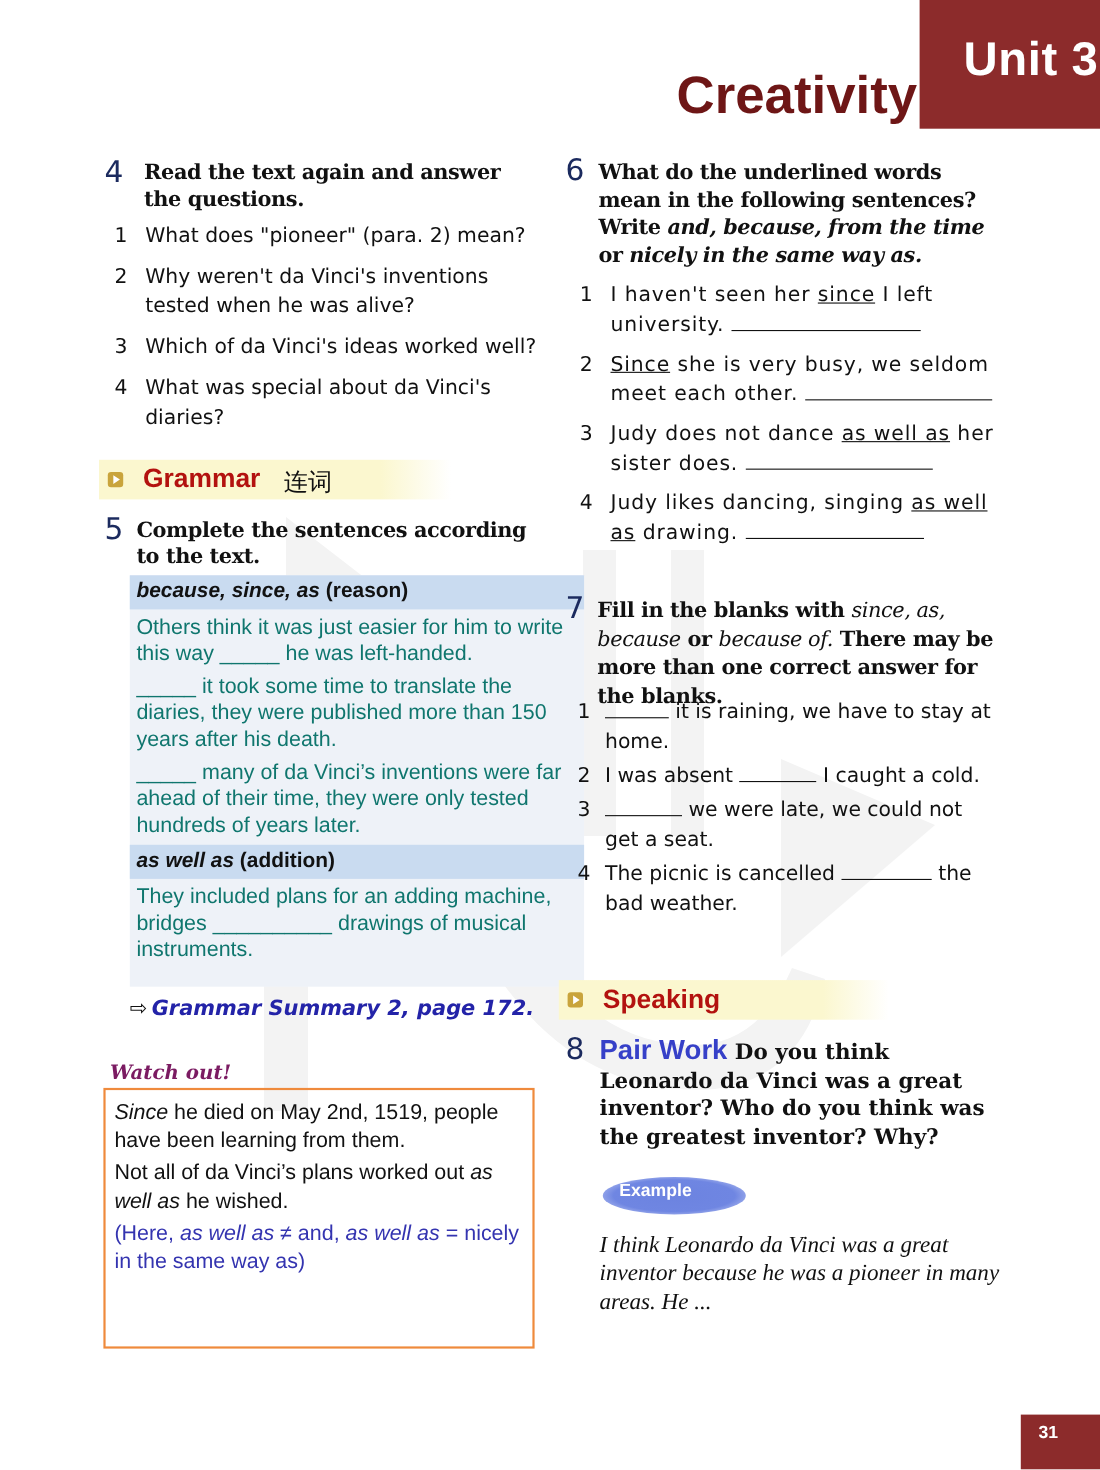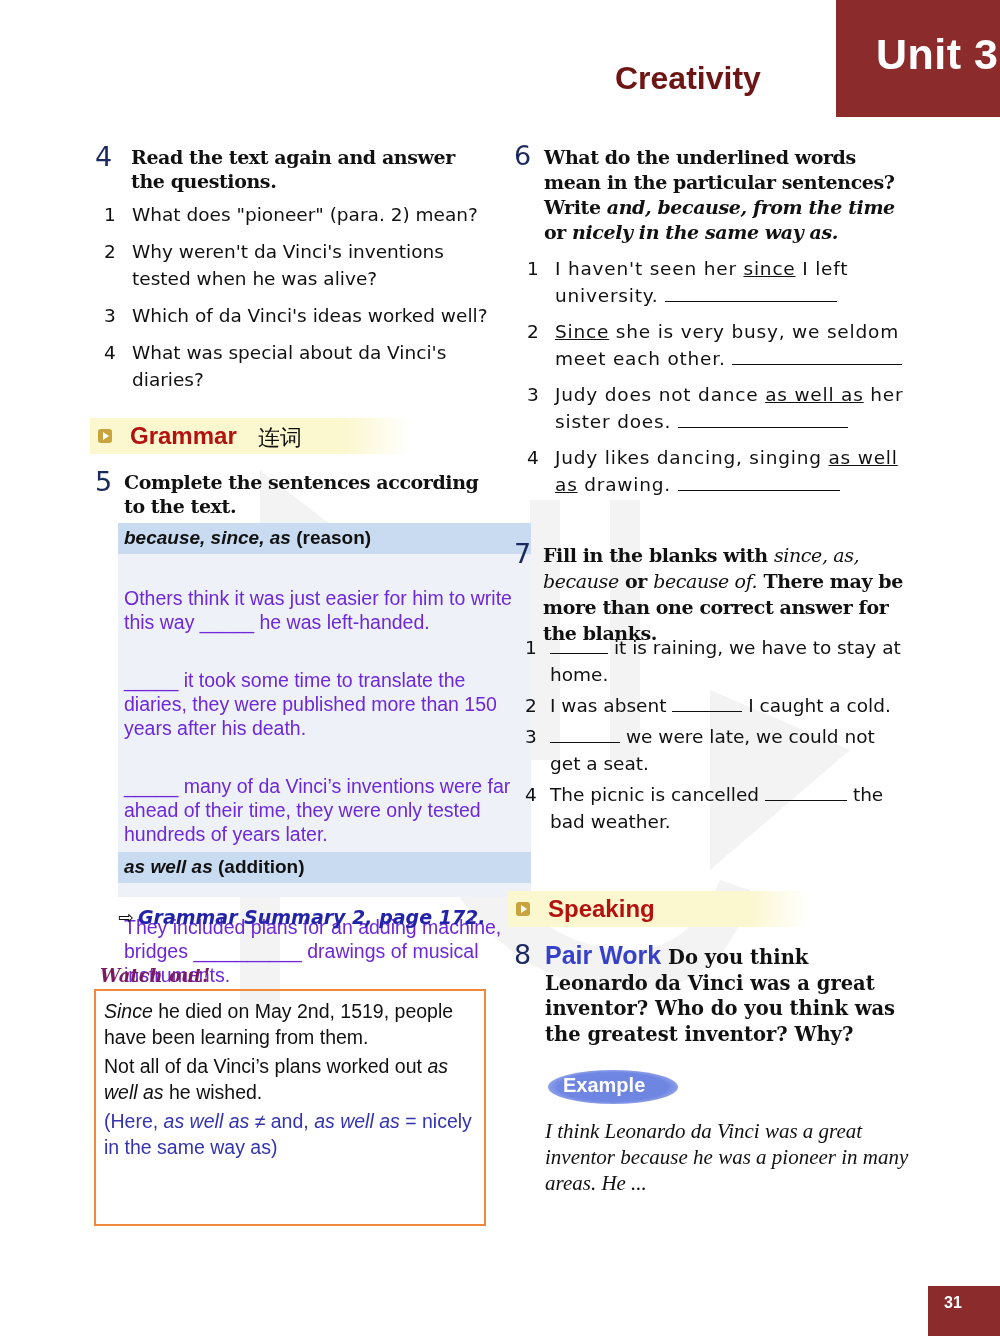--- a/index.html
+++ b/index.html
@@ -4,21 +4,21 @@
 <style>
   * { box-sizing: border-box; margin: 0; padding: 0; }
   html, body { width: 1000px; height: 1336px; background: #ffffff; overflow: hidden; }
   body { position: relative; font-family: "Liberation Sans", sans-serif; color: #111; }
 
   .abs { position: absolute; }
 
   
   .unit-tab { left: 836px; top: 0; width: 164px; height: 117px; background: #8c2b2b; }
   .unit-tab span { position: absolute; left: 40px; top: 30px; color: #fff; font-weight: bold; font-size: 43px; letter-spacing: 0.5px; font-family: "Liberation Sans", sans-serif; }
-  .chapter-title { left: 615px; top: 60px; font-size: 32px; font-weight: bold; color: #6e1616; font-family: "Liberation Sans", sans-serif; }
+  .chapter-title { left: 615px; top: 60px; font-size: 48px; font-weight: bold; color: #6e1616; font-family: "Liberation Sans", sans-serif; }
 
   
   .watermark { left: 90px; top: 170px; width: 830px; height: 960px; pointer-events: none; }
 
   
   .ex-num { font-family: "DejaVu Sans", sans-serif; font-size: 27px; color: #1b2a5e; line-height: 1; }
   .ex-title { font-family: "DejaVu Serif", serif; font-weight: bold; font-size: 19px; line-height: 24px; letter-spacing: -0.4px; color: #111; }
   .ex-title i { font-weight: bold; }
 
   .q-row { display: flex; font-family: "DejaVu Sans", sans-serif; font-size: 18.5px; line-height: 27px; color: #111; }
@@ -30,33 +30,33 @@
   
   .sec-bar { height: 36px; background: linear-gradient(90deg, #fbf7cf 0%, #fbf7cf 80%, rgba(251,247,207,0) 100%); }
   .sec-icon { position: absolute; left: 8px; top: 11px; width: 14px; height: 14px; background: #c9a43c; border-radius: 3px; }
   .sec-icon::after { content: ""; position: absolute; left: 5px; top: 3px; border-left: 6px solid #fff; border-top: 4px solid transparent; border-bottom: 4px solid transparent; }
   .sec-label { position: absolute; left: 40px; top: 4px; font-size: 24px; font-weight: bold; color: #b3120f; font-family: "Liberation Sans", sans-serif; }
   .sec-cn { position: absolute; left: 168px; top: 5px; font-size: 22px; color: #111; font-family: "DejaVu Sans", sans-serif; }
 
   
   .gbox { left: 118px; top: 523px; width: 413px; height: 374px; background: #eef2f8; }
   .ghead { background: #c9dbf0; height: 31px; padding: 4px 6px; font-size: 19px; font-weight: bold; font-family: "Liberation Sans", sans-serif; }
-  .gp { padding: 2px 6px 4px 6px; font-size: 19.5px; line-height: 24px; font-family: "Liberation Sans", sans-serif; color: #6d28d9; margin-top: 28px; }
+  .gp { padding: 2px 6px 4px 6px; font-size: 19.5px; line-height: 24px; font-family: "Liberation Sans", sans-serif; color: #0f766e; }
 
   .gsum { left: 118px; top: 906px; font-size: 19px; font-family: "DejaVu Sans", sans-serif; font-weight: bold; font-style: italic; color: #2323a8; }
   .gsum .arrow { font-style: normal; color: #111; font-weight: normal; margin-right: 4px; }
 
   .watch-title { left: 100px; top: 965px; font-family: "DejaVu Serif", serif; font-style: italic; font-weight: bold; font-size: 18px; color: #7b1b62; }
   .watch-box { left: 94px; top: 989px; width: 392px; height: 237px; border: 2px solid #ef8a3c; padding: 8px 8px; font-family: "Liberation Sans", sans-serif; font-size: 19.5px; line-height: 25.5px; }
   .watch-box p { margin-bottom: 4px; }
   .blue { color: #3434b0; }
 
   
   .example-badge { left: 548px; top: 1070px; width: 130px; height: 34px; background: radial-gradient(ellipse at center, #6c83e0 0%, #6f86e2 60%, rgba(111,134,226,0.5) 85%, rgba(255,255,255,0) 100%); border-radius: 50%; }
-  .example-badge span { position: absolute; left: 15px; top: 4px; color: #fff; font-weight: bold; font-size: 20px; font-family: "Liberation Sans", sans-serif; }
+  .example-badge span { position: absolute; left: 15px; top: 4px; color: #fff; font-weight: bold; font-size: 16px; font-family: "Liberation Sans", sans-serif; }
   .example-text { left: 545px; top: 1118px; width: 370px; font-family: "Liberation Serif", serif; font-style: italic; font-size: 21px; line-height: 26px; color: #111; }
 
   .pair-work { color: #3640c8; font-family: "Liberation Sans", sans-serif; font-weight: bold; font-size: 25px; }
 
   .page-num { left: 928px; top: 1286px; width: 72px; height: 50px; background: #8c2b2b; }
   .page-num span { position: absolute; left: 16px; top: 8px; color: #fff; font-weight: bold; font-size: 16px; font-family: "Liberation Sans", sans-serif; }
 </style>
 </head>
 <body>
 
@@ -140,21 +140,21 @@
 <div class="abs watch-box">
   <p><i>Since</i><span> he died on May 2nd, 1519, people have been learning from them.</span></p>
   <p><span>Not all of da Vinci’s plans worked out </span><i>as well as</i><span> he wished.</span></p>
   <p class="blue"><span>(Here, </span><i>as well as</i><span> ≠ and, </span><i>as well as</i><span> = nicely in the same way as)</span></p>
 </div>
 
 <div class="abs" style="left:514px; top:142px;">
   <span class="ex-num">6</span>
 </div>
 <div class="abs ex-title" style="left:544px; top:145px; width:370px; line-height:25px;">
-  <span>What do the underlined words mean in the particular sentences? Write </span><i>and, because, from the time</i><span> or </span><i>nicely in the same way as.</i>
+  <span>What do the underlined words mean in the following sentences? Write </span><i>and, because, from the time</i><span> or </span><i>nicely in the same way as.</i>
 </div>
 
 <div class="abs" style="left:527px; top:255px; width:385px; letter-spacing:0.8px;">
   <div class="q-row" style="margin-bottom:9px;">
     <span class="q-n">1</span>
     <span class="q-t"><span>I haven't seen her </span><span class="u">since</span><span> I left university. </span><span class="blank" style="width:172px;"></span></span>
   </div>
   <div class="q-row" style="margin-bottom:9px;">
     <span class="q-n">2</span>
     <span class="q-t"><span></span><span class="u">Since</span><span> she is very busy, we seldom meet each other. </span><span class="blank" style="width:170px;"></span></span>

